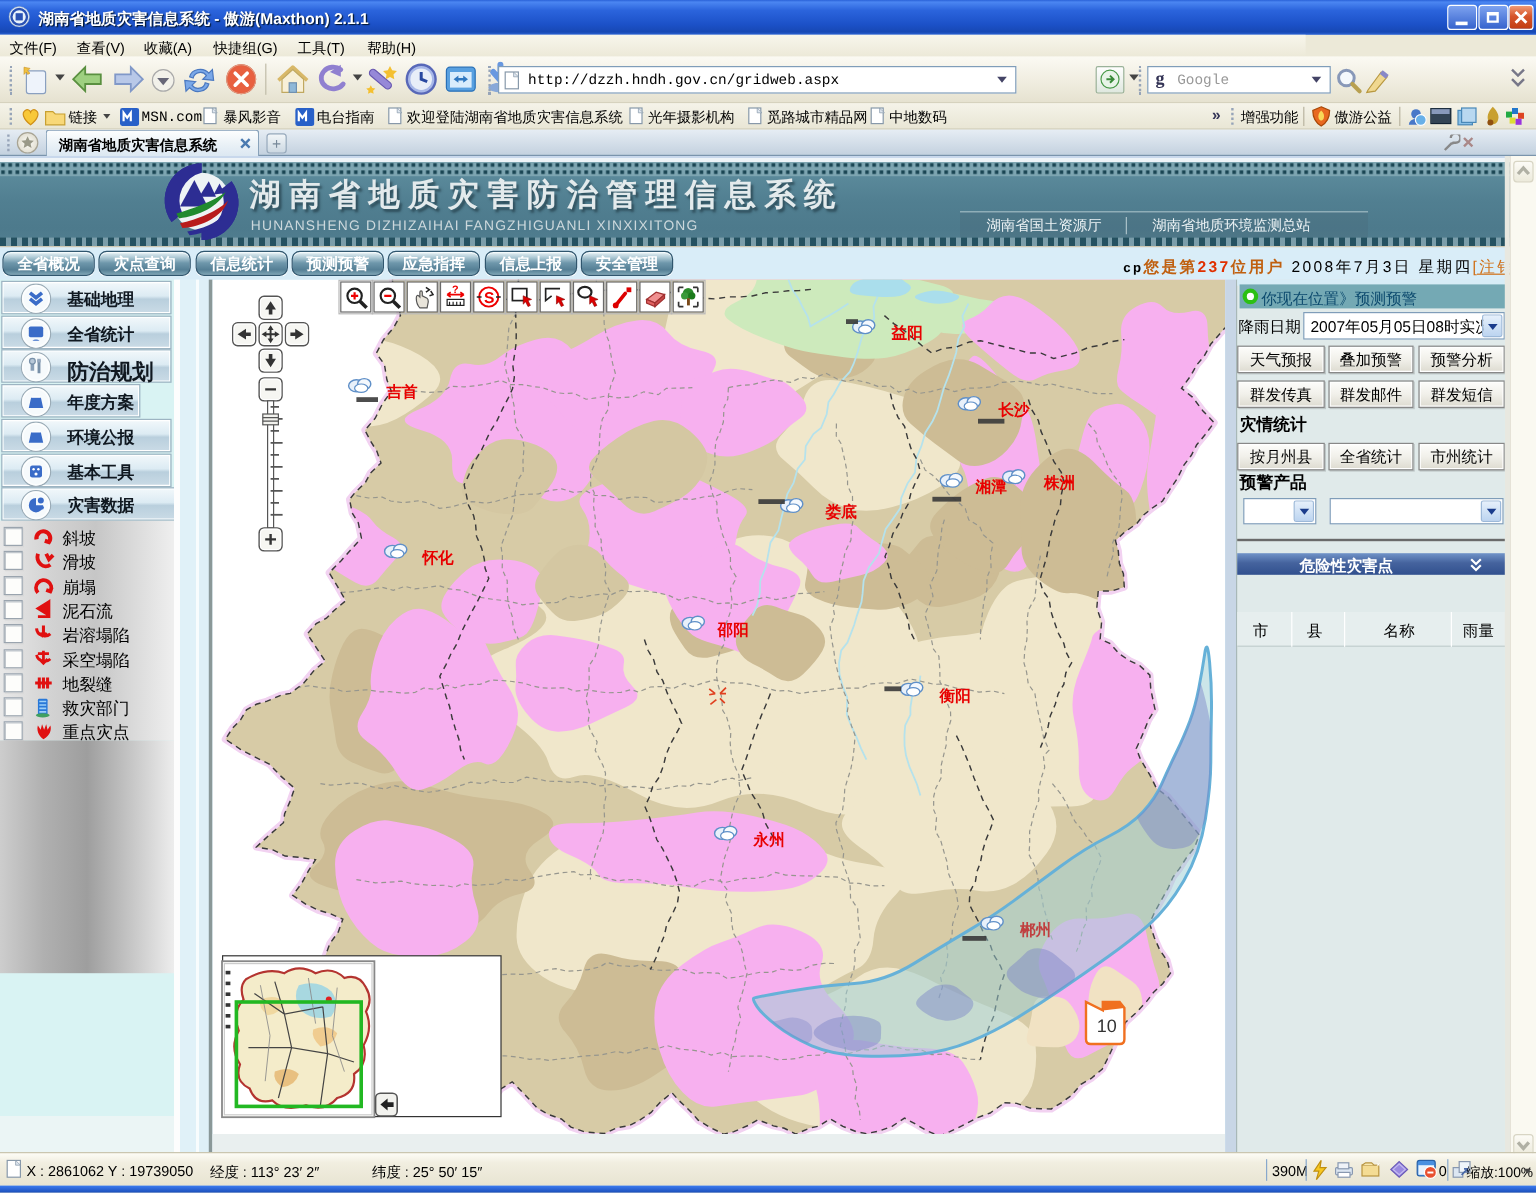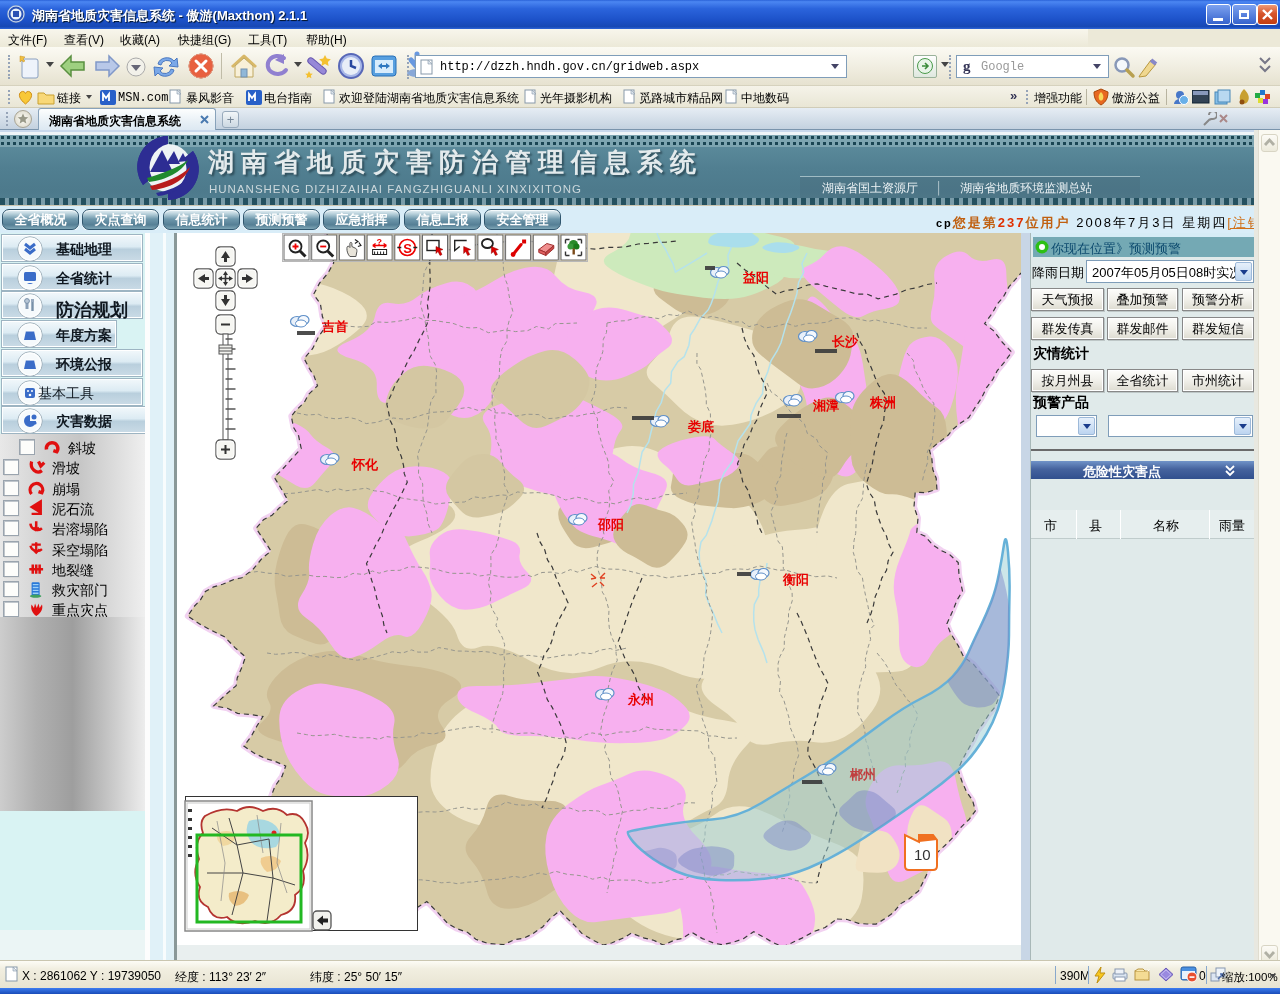--- a/index.html
+++ b/index.html
@@ -349,37 +349,37 @@
             <svg class="abs" style="left:15px;top:1px" width="26" height="26">
               <circle cx="13" cy="13" r="12.2" fill="#f6fafc" stroke="#9aabb6"></circle>
               <circle cx="13" cy="13" r="11" fill="none" stroke="#fff" stroke-width="1.5" opacity=".7"></circle>
               <g transform="translate(2,2)">
                 <rect x="6" y="6" width="10" height="10" rx="2" fill="#3a6cc8"></rect>
                 <circle cx="9" cy="9" r="1" fill="#fff"></circle>
                 <circle cx="13" cy="9" r="1" fill="#fff"></circle>
                 <circle cx="11" cy="13" r="1.3" fill="#fff"></circle>
               </g>
             </svg>
-            <span class="abs" style="left:36px;top:6px;font-size:14px;font-weight:normal;color:#101820">基本工具</span>
+            <span class="abs" style="left:54px;top:6px;font-size:14px;font-weight:bold;color:#101820">基本工具</span>
           </div>
           <div class="abs" style="left:1px;top:173.2px;width:154px;height:28px;border:1px solid #9db4c2;background:linear-gradient(180deg,#f2f8fb 0%,#dcebf3 45%,#b9cfdd 55%,#cadbe6 100%);box-shadow:inset 0 0 0 1px #fff">
             <svg class="abs" style="left:15px;top:1px" width="26" height="26">
               <circle cx="13" cy="13" r="12.2" fill="#f6fafc" stroke="#9aabb6"></circle>
               <circle cx="13" cy="13" r="11" fill="none" stroke="#fff" stroke-width="1.5" opacity=".7"></circle>
               <g transform="translate(2,2)">
                 <path d="M11 5 a6 6 0 1 0 6 6 l-6 0 Z" fill="#3a6cc8"></path>
                 <circle cx="15" cy="7" r="2.5" fill="#3a6cc8"></circle>
                 <circle cx="16" cy="13" r="1.6" fill="#3a6cc8"></circle>
               </g>
             </svg>
             <span class="abs" style="left:54px;top:6px;font-size:14px;font-weight:bold;color:#101820">灾害数据</span>
           </div>
         </div>
     <div id="chklist" class="abs" style="left:0;top:201px;width:145px;height:183px;background:linear-gradient(90deg,#e8e8e8 0,#d2d2d2 30%,#c6c6c6 55%,#efefef 100%)">
-          <div class="abs" style="left:16px;top:4px;width:145px;height:20px">
+          <div class="abs" style="left:0;top:4px;width:145px;height:20px">
             <div class="abs" style="left:3px;top:1px;width:16px;height:16px;background:#fdfdfb;border:1px solid #9aa4ae;box-shadow:inset 1px 1px 0 #c0c6cc,1px 1px 0 #d8d8d8"></div>
             <svg class="abs" style="left:27px;top:0px" width="19" height="19">
               <g transform="scale(1.15)">
                 <path d="M3 10 a5 5 0 1 1 9 2 l-3 -1" stroke="#e01010" stroke-width="3" fill="none"></path>
               </g>
             </svg>
             <span class="abs" style="left:52px;top:2px;font-size:14px">斜坡</span>
           </div>
           <div class="abs" style="left:0;top:24.30000000000001px;width:145px;height:20px">
             <div class="abs" style="left:3px;top:1px;width:16px;height:16px;background:#fdfdfb;border:1px solid #9aa4ae;box-shadow:inset 1px 1px 0 #c0c6cc,1px 1px 0 #d8d8d8"></div>

